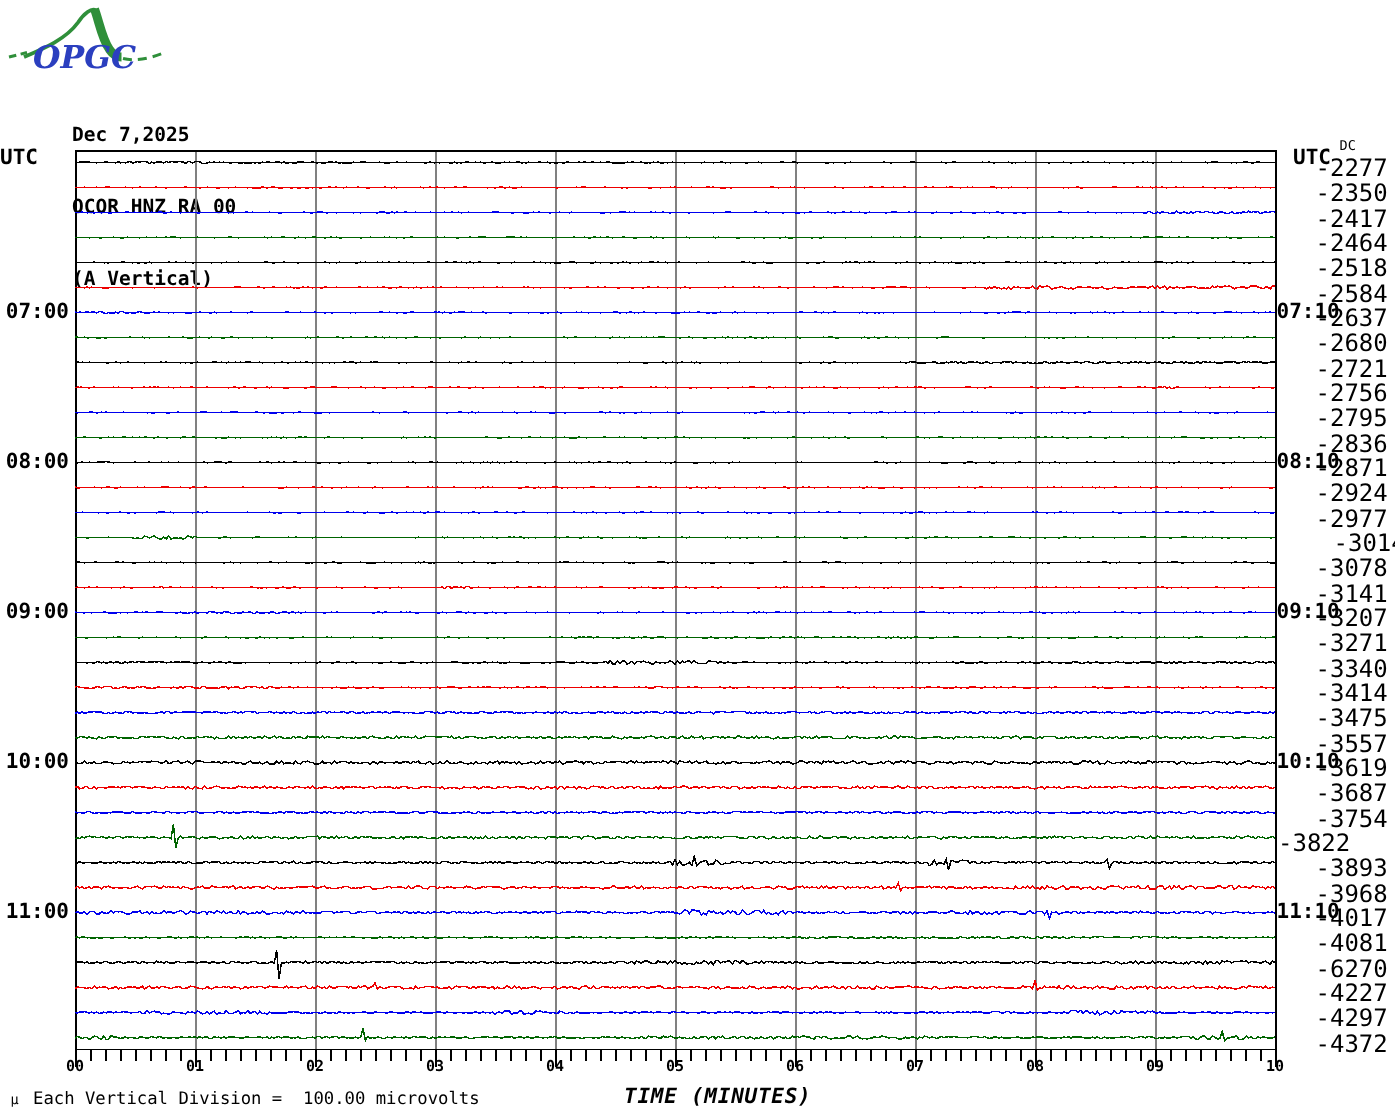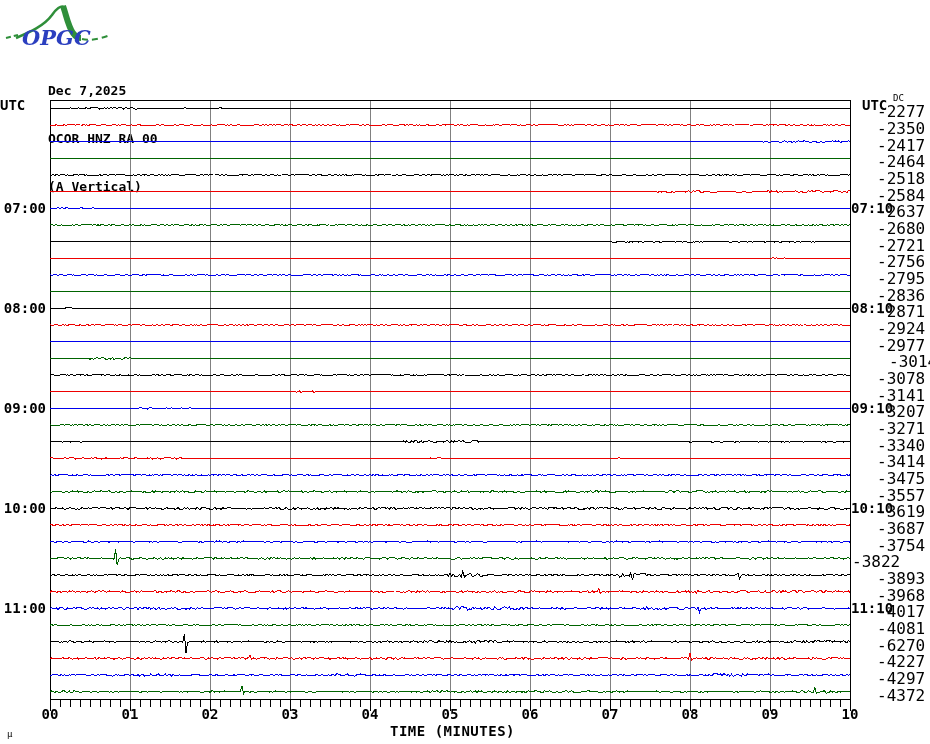--- a/index.html
+++ b/index.html
@@ -8,21 +8,21 @@
     position:relative; width:930px; height:744px; background:#ffffff; overflow:hidden;
     font-family:"DejaVu Sans Mono","Liberation Mono",monospace; color:#000;
   }
   .abs { position:absolute; }
   .hdr { font-weight:bold; font-size:13px; line-height:16px; white-space:pre; }
   .utc { font-weight:bold; font-size:14px; }
   .hour-label { position:absolute; font-weight:bold; font-size:14px; width:46px; text-align:right; }
   .end-label  { position:absolute; font-weight:bold; font-size:14px; }
   .dc-value   { position:absolute; font-size:16px; letter-spacing:0px; }
   .dc-cap     { font-size:9px; }
-  .tick-label { position:absolute; font-weight:bold; font-size:14px; width:30px; text-align:center; }
+  .tick-label { position:absolute; font-weight:bold; font-size:10px; width:30px; text-align:center; }
   .foot { font-size:11.5px; white-space:pre; }
   .xlabel { font-weight:bold; font-size:14px; letter-spacing:0.5px; }
   .mu { font-size:9px; }
   .logo-text { font-family:"DejaVu Serif","Liberation Serif",serif; font-style:italic; font-weight:bold; }
   svg { display:block; }
 </style>
 </head>
 <body>
 
 <div id="page">
@@ -237,15 +237,16 @@
       <div class="tick-label" style="left: 355px; top: 706px;">04</div>
       <div class="tick-label" style="left: 435px; top: 706px;">05</div>
       <div class="tick-label" style="left: 515px; top: 706px;">06</div>
       <div class="tick-label" style="left: 595px; top: 706px;">07</div>
       <div class="tick-label" style="left: 675px; top: 706px;">08</div>
       <div class="tick-label" style="left: 755px; top: 706px;">09</div>
       <div class="tick-label" style="left: 835px; top: 706px;">10</div>
     </div>
 
   <div class="abs mu" style="left:7px; top:729px;">μ</div>
-  <div class="abs xlabel" style="left:390px; top:723px;">TIME (MINUTES)</div>
+  <div class="abs foot" style="left:22px; top:725px;">Each Vertical Division =  100.00 microvolts</div>
+  <div class="abs xlabel" style="left:416px; top:723px;font-style:italic;">TIME (MINUTES)</div>
 
 </div>
 
 </body></html>

